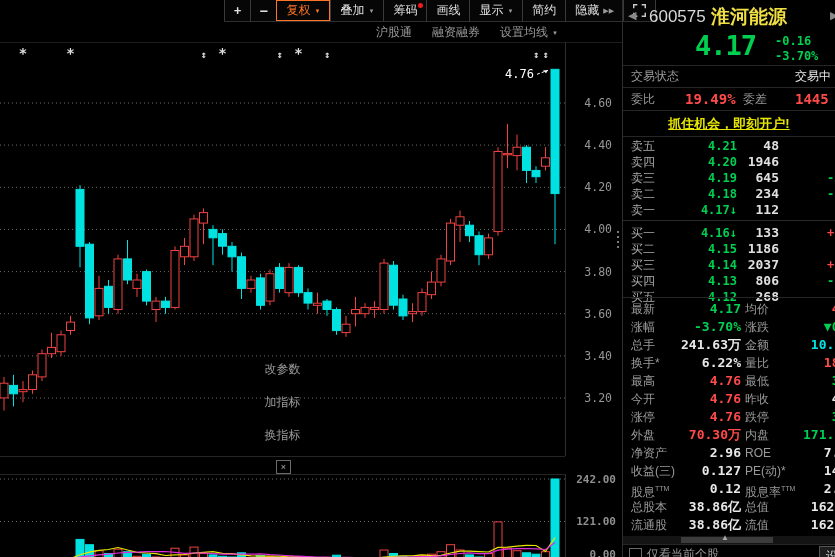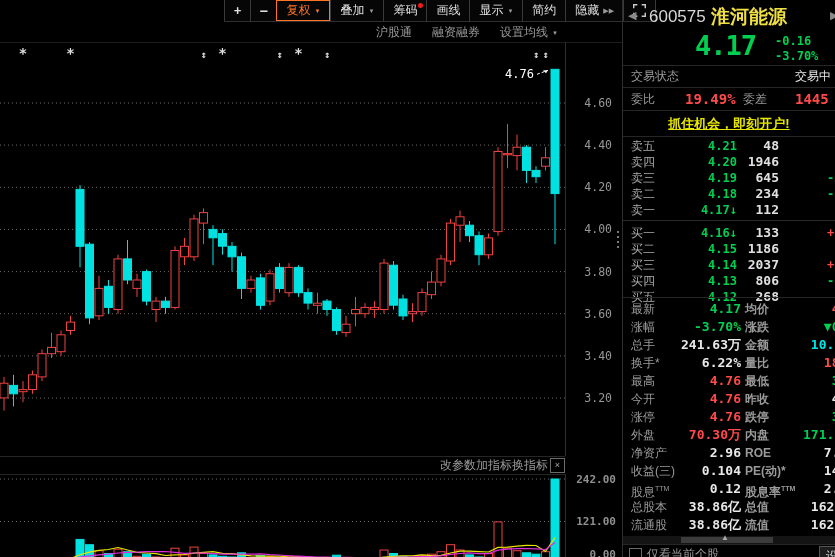--- a/index.html
+++ b/index.html
@@ -19,21 +19,21 @@
   #fuquan{color:#ff7426;border:1px solid #ff7426;margin:0;z-index:2;}
   #fuquan .chev{color:#ff7426;}
   .reddot{position:absolute;top:3px;right:3px;width:5px;height:5px;border-radius:50%;background:#f21b1b;}
   
   #linksrow{position:absolute;left:0;top:23px;width:558px;height:18px;display:flex;
     justify-content:flex-end;gap:20px;color:#9a9a9a;font-size:12px;align-items:flex-end;}
   #linksrow .chev{font-size:6px;margin-left:4px;color:#9a9a9a;}
   .link{cursor:pointer;display:flex;align-items:center;}
   
   #subhdr{position:absolute;left:0;top:456px;width:565px;height:17px;display:flex;justify-content:flex-end;
-    gap:0;align-items:center;color:#9a9a9a;font-size:12px;border-top:1px solid #262626;border-bottom:1px solid #262626;}
+    gap:16px;align-items:center;color:#9a9a9a;font-size:12px;border-top:1px solid #262626;border-bottom:1px solid #262626;flex-direction:column;}
   #closebox{width:13px;height:13px;border:1px solid #6a6a6a;color:#aaa;font-size:9px;line-height:12px;
     text-align:center;margin-left:2px;cursor:pointer;}
   .vollab{position:absolute;left:568px;width:48px;text-align:right;color:#909090;font-size:11px;}
   
   #vline{position:absolute;left:622px;top:0;width:1px;height:557px;background:#2e2e2e;}
   #grip{position:absolute;left:617px;top:231px;width:3px;height:16px;cursor:col-resize;}
   #grip i{position:absolute;left:0;top:0;width:2px;height:2px;background:#7a7a7a;
     box-shadow:0 5px 0 #7a7a7a,0 10px 0 #7a7a7a,0 15px 0 #7a7a7a;}
   #rpanel{position:absolute;left:623px;top:0;width:226px;height:557px;font-size:12px;}
   .hline{position:absolute;left:0;width:226px;height:1px;background:#262626;}
@@ -53,21 +53,21 @@
   .obrow{position:relative;height:16px;line-height:16px;cursor:pointer;}
   .obrow .lab{position:absolute;left:8px;color:#aaa;}
   .obrow .px{position:absolute;right:112px;font-size:12px;}
   .obrow .qty{position:absolute;right:70px;font-size:13px;color:#e0e0e0;}
   .obrow .dlt{position:absolute;left:204px;font-size:12px;}
   #bookdiv{height:4px;border-top:1px solid #2a2a2a;margin-top:2px;}
   #stats{position:absolute;left:0;top:300px;width:226px;}
   .srow{position:relative;height:18px;line-height:18px;}
   .srow .l1{position:absolute;left:8px;color:#9a9a9a;}
   .srow .v1{position:absolute;right:108px;font-size:13px;}
-  .srow .l2{position:absolute;left:122px;color:#9a9a9a;font-weight:bold;}
+  .srow .l2{position:absolute;left:122px;color:#9a9a9a;}
   .srow .v2{position:absolute;right:-14px;font-size:13px;}
   sup{font-size:7px;color:#9a9a9a;}
   #scrollstrip{position:absolute;left:0;top:536px;width:212px;height:8px;background:#141414;cursor:pointer;}
   #scrollthumb{position:absolute;left:58px;top:1px;width:92px;height:6px;background:#3c3c3c;}
   #collapsearrow{position:absolute;left:98px;top:-3px;color:#aaa;font-size:8px;}
   #footer{position:absolute;left:0;top:544px;width:226px;height:13px;border-top:1px solid #262626;}
   #cbox{position:absolute;left:6px;top:3px;width:11px;height:11px;border:1px solid #6a6a6a;background:#000;cursor:pointer;}
   #cboxlab{position:absolute;left:24px;top:1px;color:#9a9a9a;font-size:12px;}
   #setbtn{position:absolute;left:196px;top:1px;padding:1px 6px;background:#1d1d1d;border:1px solid #555;
     color:#ddd;font-size:12px;white-space:nowrap;cursor:pointer;}
@@ -613,21 +613,21 @@
           <span class="v2 num g">171.33万</span>
       </div>
       <div class="srow">
         <span class="l1">净资产</span>
           <span class="v1 num w">2.96</span>
         <span class="l2">ROE</span>
           <span class="v2 num w">7.36%</span>
       </div>
       <div class="srow">
         <span class="l1">收益(三)</span>
-          <span class="v1 num w">0.104</span>
+          <span class="v1 num w">0.127</span>
         <span class="l2">PE(动)*</span>
           <span class="v2 num w">14.41</span>
       </div>
       <div class="srow">
         <span class="l1"><span>股息</span><sup>TTM</sup></span>
         <span class="v1 num w">0.12</span>
         <span class="l2"><span>股息率</span><sup>TTM</sup></span>
         <span class="v2 num w">2.88%</span>
       </div>
       <div class="srow">

